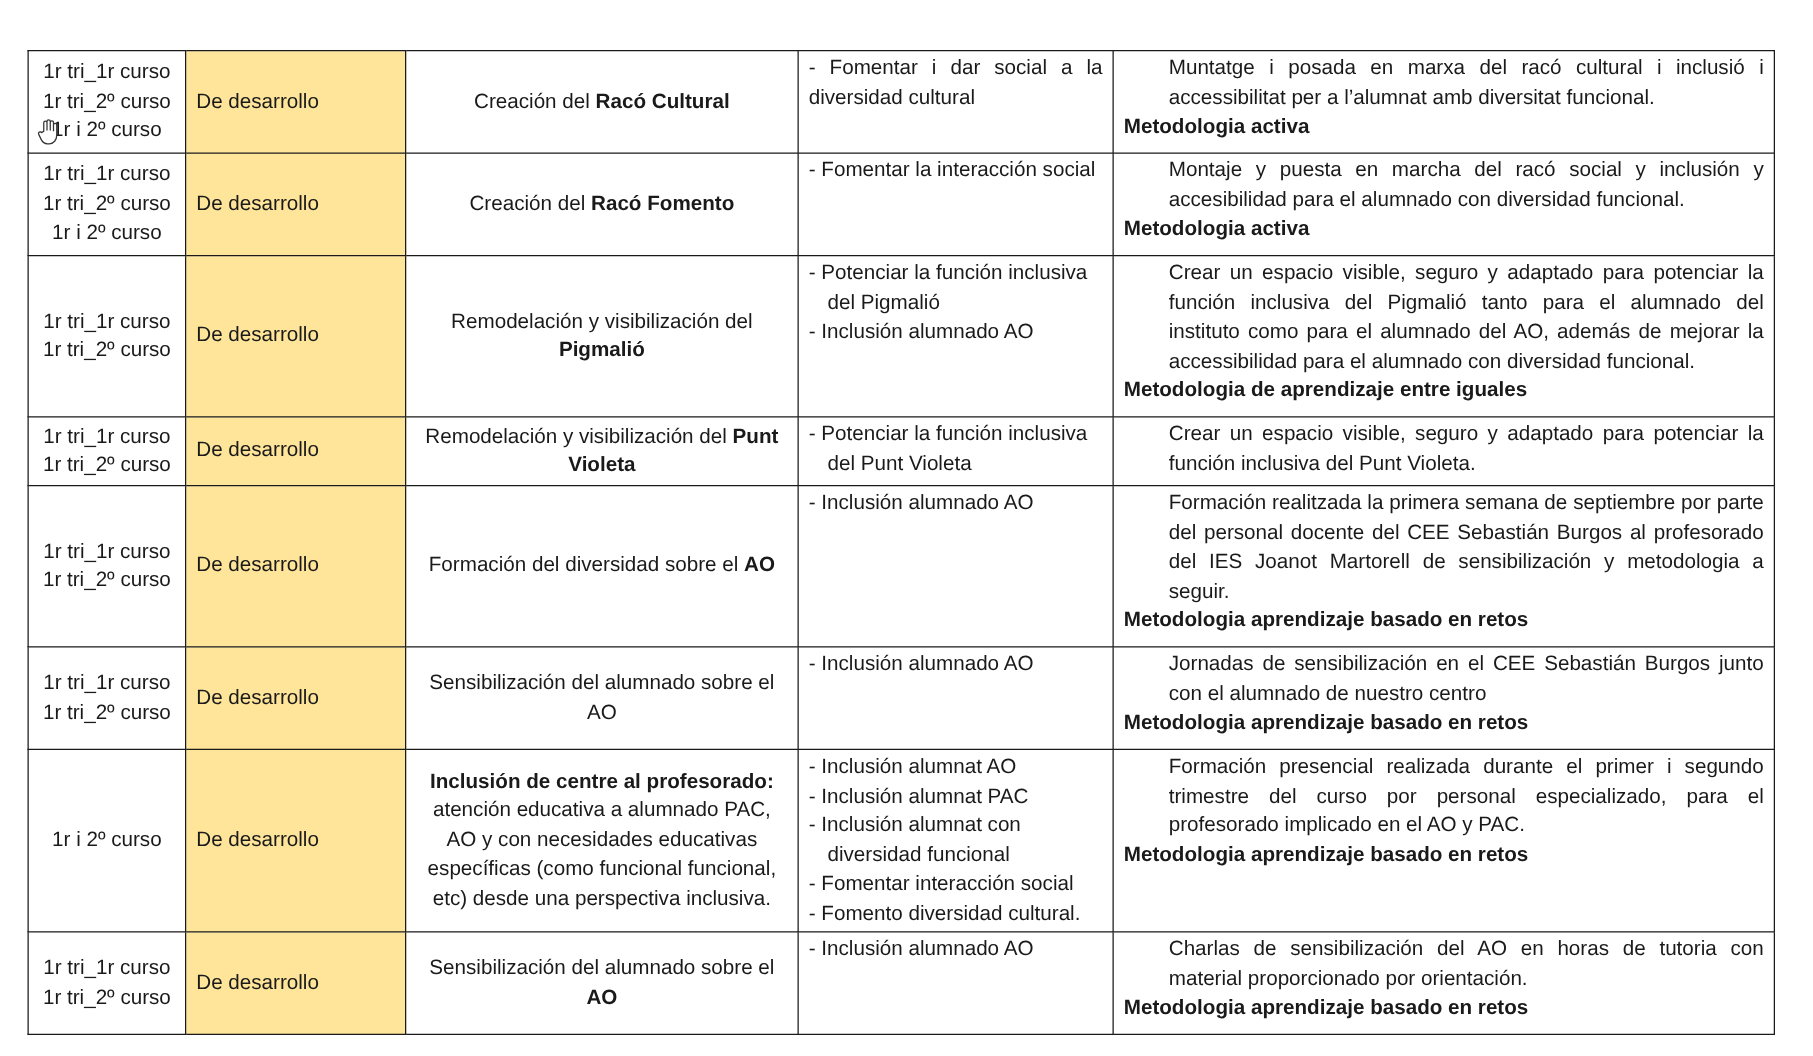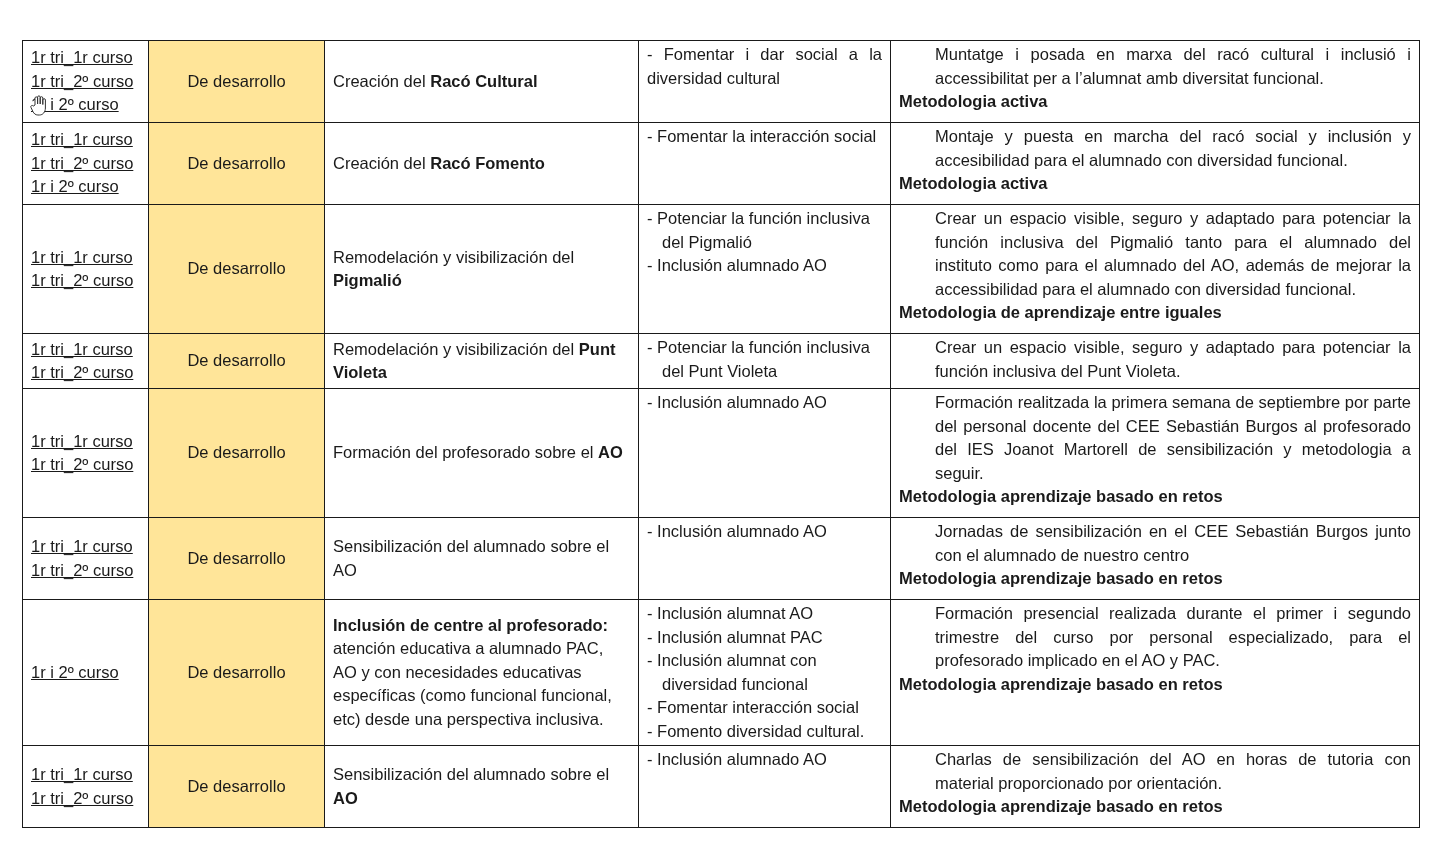--- a/index.html
+++ b/index.html
@@ -3,23 +3,23 @@
 <meta charset="utf-8">
 <style>
   html, body { margin: 0; padding: 0; background: #ffffff; }
   body { width: 1450px; height: 845px; position: relative; overflow: hidden;
          font-family: "Liberation Sans", sans-serif; color: #1a1a1a; }
   table.doc { position: absolute; left: 22px; top: 40px; width: 1397px;
               border-collapse: collapse; table-layout: fixed; font-size: 16.5px; line-height: 23.5px; }
   table.doc td { border: 1px solid #1a1a1a; padding: 2px 8px; }
   col.c1 { width: 126px; } col.c2 { width: 176px; } col.c3 { width: 314px; }
   col.c4 { width: 252px; } col.c5 { width: 529px; }
-  td.when { text-align: left; vertical-align: middle; padding: 2px 4px; text-decoration: underline; }
-  td.type { text-align: center; vertical-align: middle; background: #ffe599; }
-  td.title { text-align: left; vertical-align: middle; padding: 2px 12px; margin-left: 18px; }
+  td.when { text-align: center; vertical-align: middle; padding: 2px 4px; }
+  td.type { vertical-align: middle; background: #ffe599; }
+  td.title { text-align: center; vertical-align: middle; padding: 2px 12px; margin-left: 18px; }
   td.goals { vertical-align: top; padding: 0 8px 2px 9px; }
   td.desc { vertical-align: top; padding: 1px 9px 3px 9px; }
   .line { display: block; white-space: nowrap; }
   .goal { display: block; padding-left: 15px; text-indent: -15px; }
   .goal.justify { text-align: justify; text-align-last: left; padding-left: 0; text-indent: 0; }
   .desc-text { text-align: justify; display: block; margin-left: 36px; }
   .method { font-weight: bold; display: block; margin-top: 0; }
   b { font-weight: bold; }
   .cursor { position: absolute; left: 29px; top: 95px; width: 20px; height: 22px; }
 </style>
@@ -96,21 +96,21 @@
         <td class="desc">
           <span class="desc-text">Crear un espacio visible, seguro y adaptado para potenciar la función inclusiva del Punt Violeta.</span>
         </td>
       </tr>
       <tr style="height: 129px;">
         <td class="when">
           <span class="line">1r tri_1r curso</span>
           <span class="line">1r tri_2º curso</span>
         </td>
         <td class="type"><span>De desarrollo</span></td>
-        <td class="title"><span>Formación del profesorado sobre el </span><b>AO</b><span></span></td>
+        <td class="title"><span>Formación del diversidad sobre el </span><b>AO</b><span></span></td>
         <td class="goals">
           <span class="goal">- Inclusión alumnado AO</span>
         </td>
         <td class="desc">
           <span class="desc-text">Formación realitzada la primera semana de septiembre por parte del personal docente del CEE Sebastián Burgos al profesorado del IES Joanot Martorell de sensibilización y metodologia a seguir.</span>
           <span class="method">Metodologia aprendizaje basado en retos</span>
         </td>
       </tr>
       <tr style="height: 82px;">
         <td class="when">

